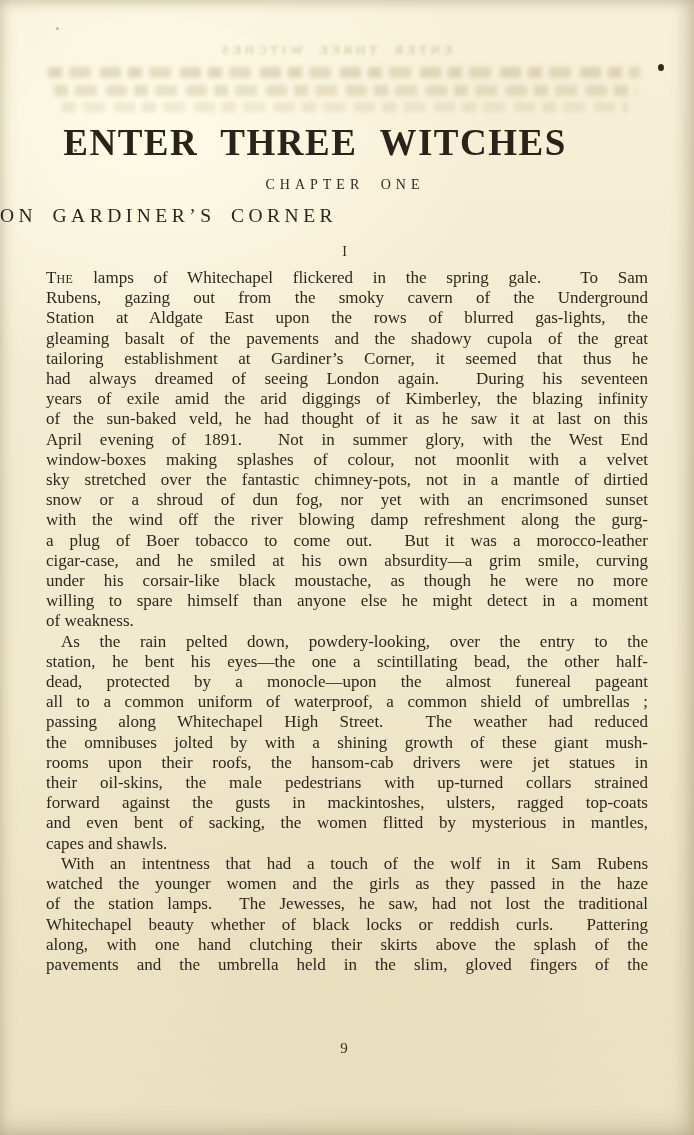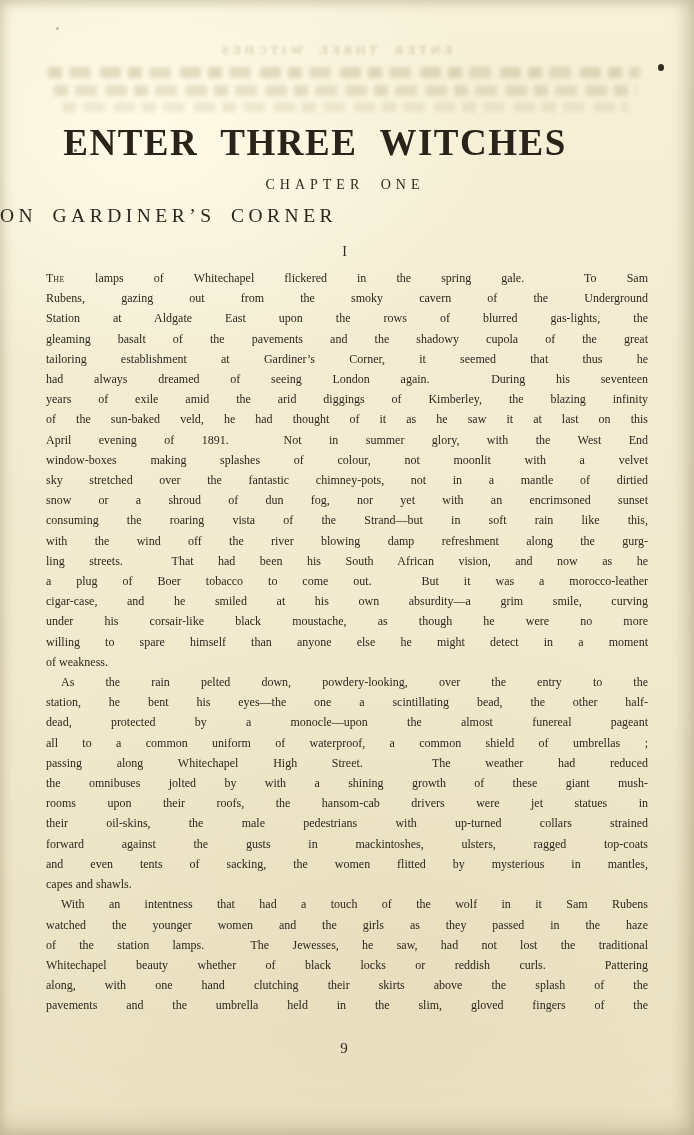--- a/index.html
+++ b/index.html
@@ -54,21 +54,21 @@
     position:absolute; top:205px; left:0; right:4px; 
     font-size:19.5px; letter-spacing:4.5px; word-spacing:6px; color:#2c251b;
   }
   .section-num {
     position:absolute; top:244px; left:0; right:4px; text-align:center;
     font-size:14px; letter-spacing:1px; color:#332c22;
   }
 
   .body-text {
     position:absolute; top:268px; left:46px; width:602px;
-    font-size:12px; line-height:20.2px; color:#2e271d;
+    font-size:17px; line-height:20.2px; color:#2e271d;
   }
   .para { margin:0; }
   .line { text-align:justify; text-align-last:justify; }
   .line.flush { text-align-last:left; }
   .line.indent { margin-left:15px; }
   .sc { font-variant:small-caps; letter-spacing:.5px; }
 
   .folio {
     position:absolute; top:1040px; left:0; right:6px; text-align:center;
     font-size:15px; color:#332c22;
@@ -103,40 +103,38 @@
         <div class="line">Station at Aldgate East upon the rows of blurred gas-lights, the</div>
         <div class="line">gleaming basalt of the pavements and the shadowy cupola of the great</div>
         <div class="line">tailoring establishment at Gardiner’s Corner, it seemed that thus he</div>
         <div class="line">had always dreamed of seeing London again.&nbsp; During his seventeen</div>
         <div class="line">years of exile amid the arid diggings of Kimberley, the blazing infinity</div>
         <div class="line">of the sun-baked veld, he had thought of it as he saw it at last on this</div>
         <div class="line">April evening of 1891.&nbsp; Not in summer glory, with the West End</div>
         <div class="line">window-boxes making splashes of colour, not moonlit with a velvet</div>
         <div class="line">sky stretched over the fantastic chimney-pots, not in a mantle of dirtied</div>
         <div class="line">snow or a shroud of dun fog, nor yet with an encrimsoned sunset</div>
-        <div class="line">consuming the roaring vista of the Strand—but in soft rain like this,</div>
         <div class="line">with the wind off the river blowing damp refreshment along the gurg-</div>
-        <div class="line">ling streets.&nbsp; That had been his South African vision, and now as he</div>
         <div class="line">a plug of Boer tobacco to come out.&nbsp; But it was a morocco-leather</div>
         <div class="line">cigar-case, and he smiled at his own absurdity—a grim smile, curving</div>
         <div class="line">under his corsair-like black moustache, as though he were no more</div>
         <div class="line">willing to spare himself than anyone else he might detect in a moment</div>
         <div class="line flush">of weakness.</div>
       </div>
       <div class="para">
         <div class="line indent">As the rain pelted down, powdery-looking, over the entry to the</div>
         <div class="line">station, he bent his eyes—the one a scintillating bead, the other half-</div>
         <div class="line">dead, protected by a monocle—upon the almost funereal pageant</div>
         <div class="line">all to a common uniform of waterproof, a common shield of umbrellas&nbsp;;</div>
         <div class="line">passing along Whitechapel High Street.&nbsp; The weather had reduced</div>
         <div class="line">the omnibuses jolted by with a shining growth of these giant mush-</div>
         <div class="line">rooms upon their roofs, the hansom-cab drivers were jet statues in</div>
         <div class="line">their oil-skins, the male pedestrians with up-turned collars strained</div>
         <div class="line">forward against the gusts in mackintoshes, ulsters, ragged top-coats</div>
-        <div class="line">and even tents of sacking, the women flitted by mysterious in mantles,</div>
+        <div class="line">and even bent of sacking, the women flitted by mysterious in mantles,</div>
         <div class="line flush">capes and shawls.</div>
       </div>
       <div class="para">
         <div class="line indent">With an intentness that had a touch of the wolf in it Sam Rubens</div>
         <div class="line">watched the younger women and the girls as they passed in the haze</div>
         <div class="line">of the station lamps.&nbsp; The Jewesses, he saw, had not lost the traditional</div>
         <div class="line">Whitechapel beauty whether of black locks or reddish curls.&nbsp; Pattering</div>
         <div class="line">along, with one hand clutching their skirts above the splash of the</div>
         <div class="line">pavements and the umbrella held in the slim, gloved fingers of the</div>
       </div>

